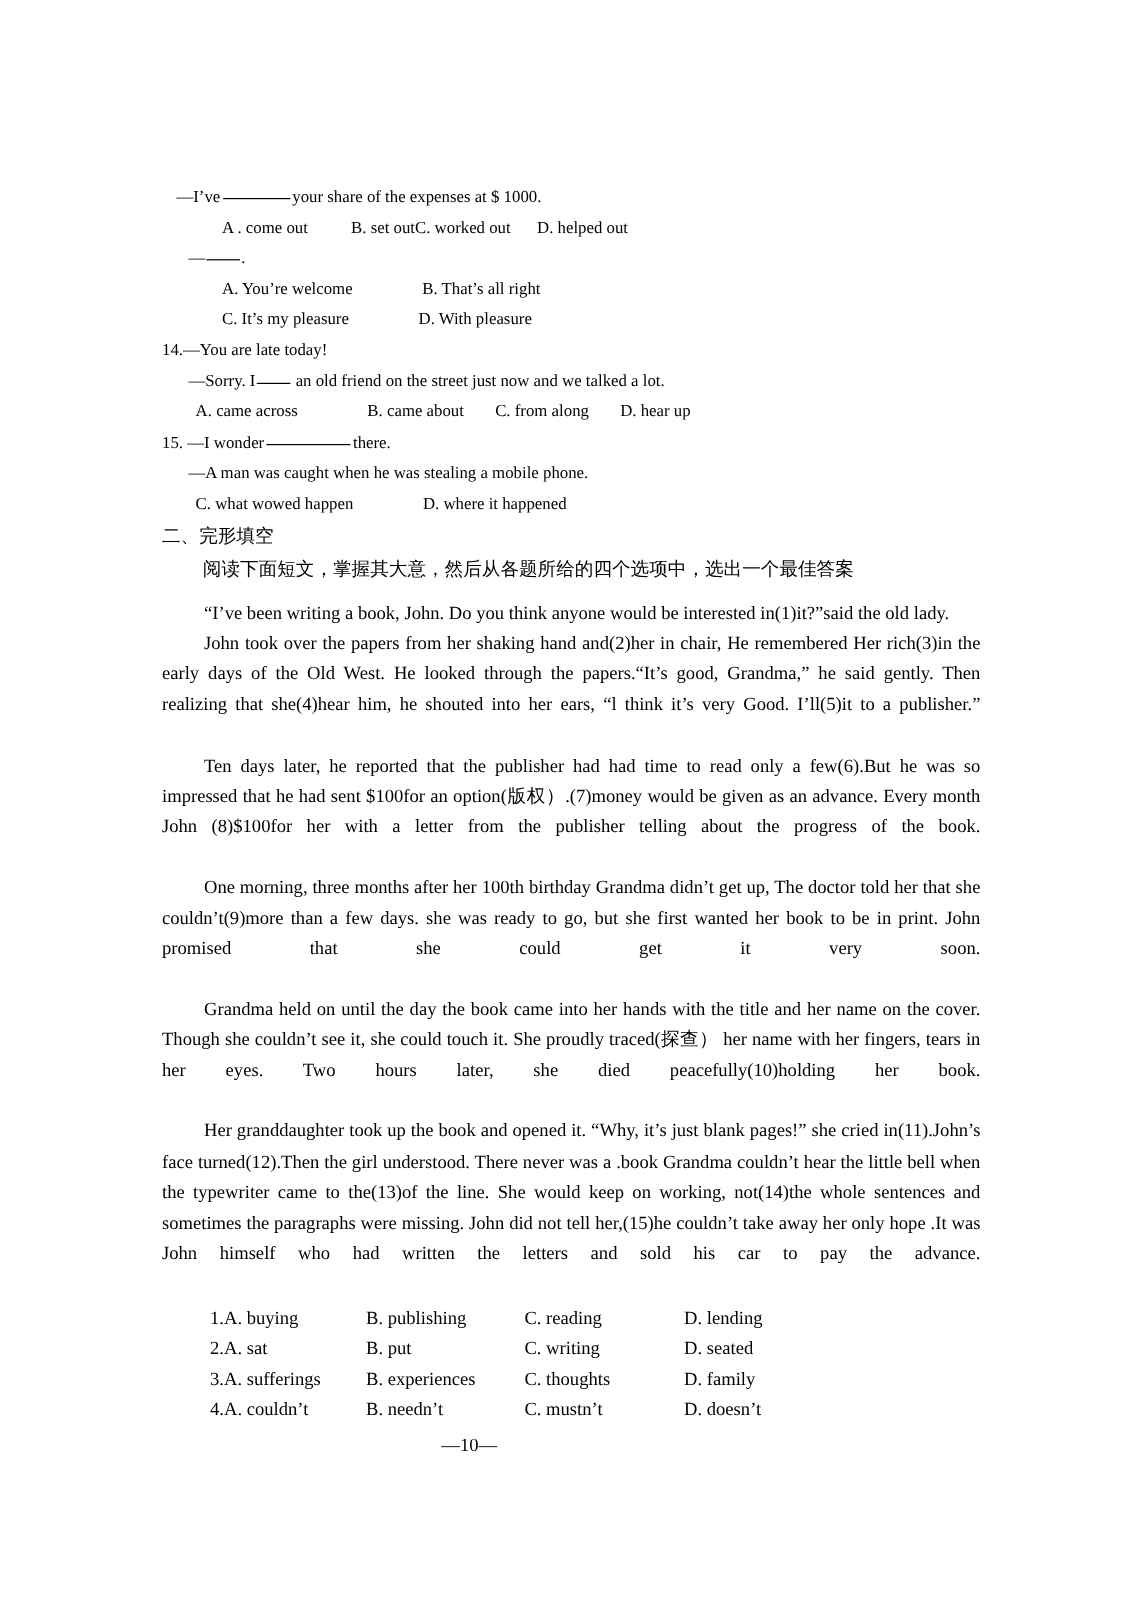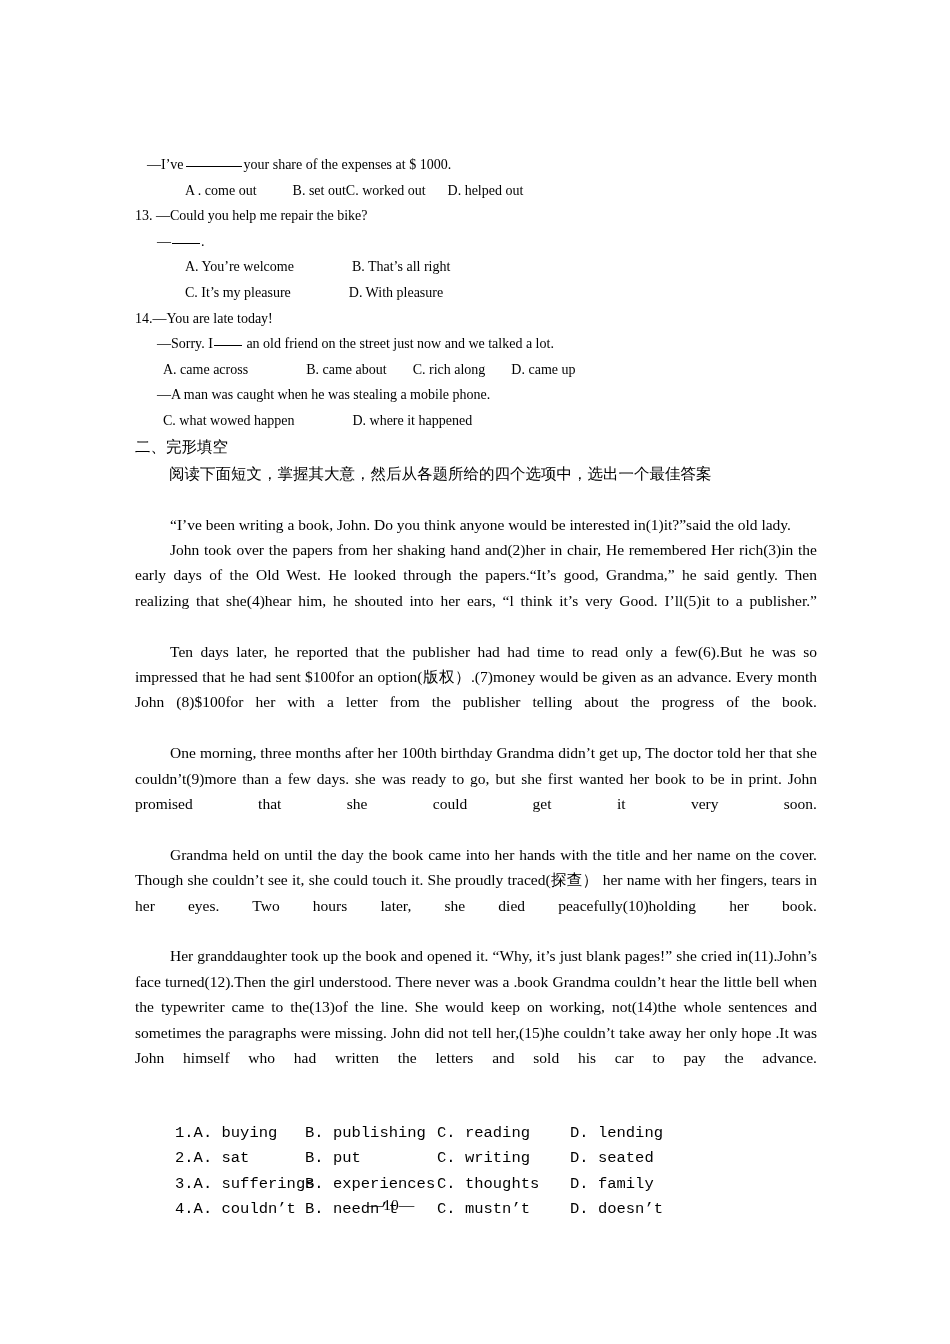--- a/index.html
+++ b/index.html
@@ -96,29 +96,28 @@
   }
   .para-jall {
     text-align: justify;
   }
   .para-jall::after {
     content: "";
     display: inline-block;
     width: 100%;
   }
   .para-first {
-    margin-top: 23px;
+    margin-top: 10px;
   }
 
   
   .ans-rows {
-    margin-top: 25px;
+    margin-top: 3px;
     font-size: 15.5px;
     line-height: 25.4px;
-    font-family: Liberation Mono, monospace;
   }
   .ans-row {
     position: relative;
     height: 25.4px;
     white-space: nowrap;
   }
   .ans-row .c0 { position: absolute; left: 40px; }
   .ans-row .c1 { position: absolute; left: 170px; }
   .ans-row .c2 { position: absolute; left: 302px; }
   .ans-row .c3 { position: absolute; left: 435px; }
@@ -137,34 +136,34 @@
 </head>
 <body>
 
 <div class="page">
   <div class="content">
 
     <div class="q-line indent-1"><span>—I’ve</span><span class="blank-m"></span><span>your share of the expenses at  $ 1000.</span></div>
 
     <div class="q-line indent-opt"><span class="opt gap-a">A . come out</span><span class="opt gap-b">B. set out</span><span class="opt gap-c">C. worked out</span><span class="opt">D. helped out</span></div>
 
-    <div class="q-line">13. —Could you help me repair the bike?</div>
 
     <div class="q-line indent-2"><span>—</span><span class="blank-s"></span><span>.</span></div>
 
     <div class="q-line indent-opt"><span class="opt gap-w">A. You’re welcome</span><span class="opt">B. That’s all right</span></div>
 
     <div class="q-line indent-opt"><span class="opt gap-w">C. It’s my pleasure</span><span class="opt">D. With pleasure</span></div>
 
     <div class="q-line">14.—You are late today!</div>
 
     <div class="q-line indent-2"><span>—Sorry. I</span><span class="blank-s"></span> <span>an old friend on the street just now and we talked a lot.</span></div>
 
-    <div class="q-line indent-opt-b"><span class="opt gap-w">A. came across</span><span class="opt gap-n">B. came about</span><span class="opt gap-n">C. rich along</span><span class="opt">D. came up</span></div>
-
+    <div class="q-line indent-opt-b"><span class="opt gap-w">A. came across</span><span class="opt gap-n">B. came about</span><span class="opt gap-n">C. from along</span><span class="opt">D. hear up</span></div>
+
+    <div class="q-line"><span>15. —I wonder</span><span class="blank-l"></span><span>there.</span></div>
 
     <div class="q-line indent-2">—A man was caught when he was stealing a mobile phone.</div>
 
 
     <div class="q-line indent-opt-b"><span class="opt gap-w">C. what wowed happen</span><span class="opt">D. where it happened</span></div>
 
     <div class="cn-heading">二、完形填空</div>
     <div class="cn-instr">阅读下面短文，掌握其大意，然后从各题所给的四个选项中，选出一个最佳答案</div>
 
     <p class="para para-first">“I’ve been writing a book, John. Do you think anyone would be interested in(1)it?”said the old lady.</p>

